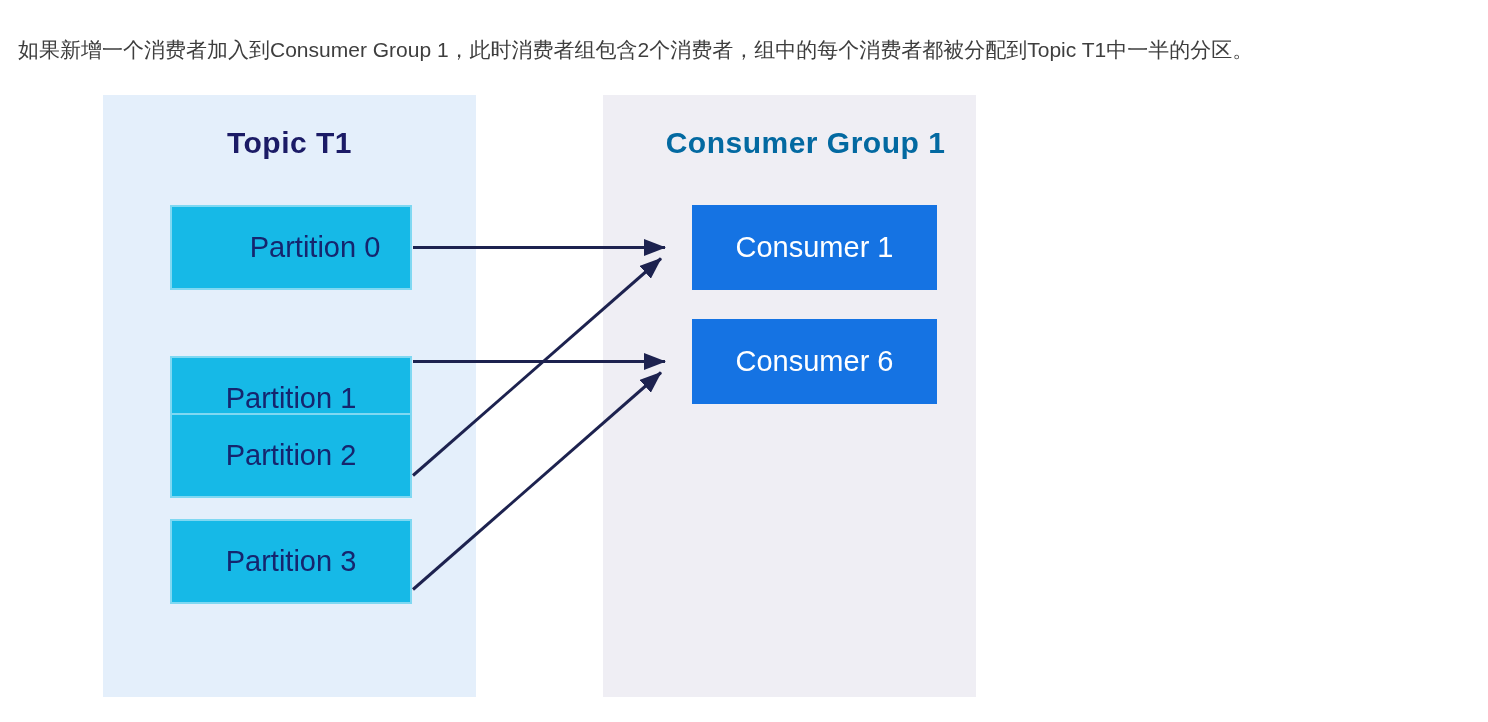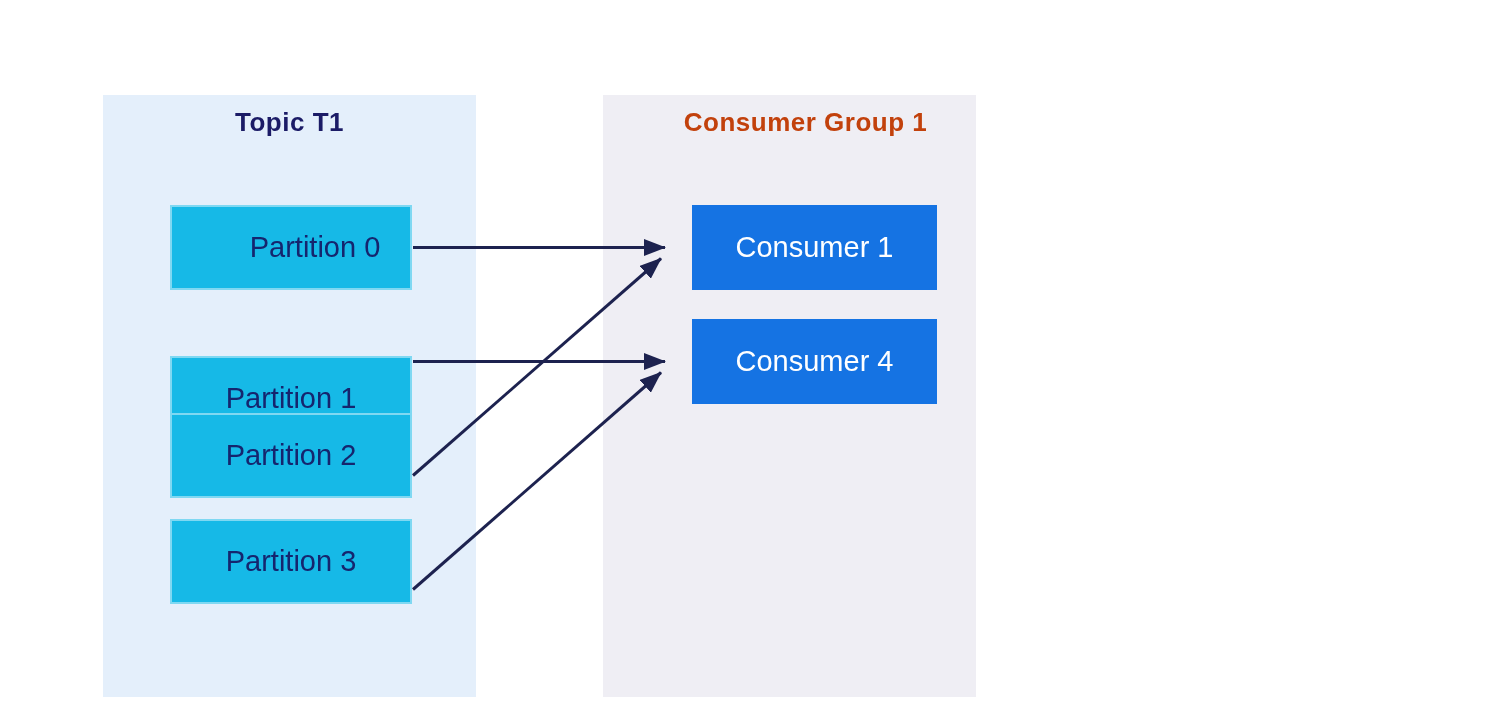--- a/index.html
+++ b/index.html
@@ -26,23 +26,23 @@
   }
   .panel {
     position: absolute;
     top: 95px;
     height: 602px;
     width: 373px;
   }
   .panel-topic { left: 103px; background: #e4effb; }
   .panel-consumer { left: 603px; background: #efeef4; }
   .panel-title {
-    margin-top: 12px;
+    margin-top: 31px;
     text-align: center;
-    font-size: 26px;
+    font-size: 30px;
     font-weight: bold;
     color: #1b1b66;
     letter-spacing: 0.5px;
   }
   .node {
     position: absolute;
     height: 85px;
     box-sizing: border-box;
     display: flex;
     align-items: center;
@@ -75,36 +75,37 @@
     width: 1488px;
     height: 722px;
     pointer-events: none;
   }
 </style>
 </head>
 <body>
 
 <div id="page">
 
+  <p class="intro">如果新增一个消费者加入到Consumer Group 1，此时消费者组包含2个消费者，组中的每个消费者都被分配到Topic T1中一半的分区。</p>
 
   <div class="panel panel-topic" style="background: rgb(228, 239, 251);">
     <div class="panel-title" style="color: rgb(27, 27, 102);">Topic T1</div>
   </div>
 
   <div class="panel panel-consumer" style="background: rgb(239, 238, 244);">
-    <div class="panel-title" style="color: #c2410c; padding-left: 32px;">Consumer Group 1</div>
+    <div class="panel-title" style="color: #0369a1; padding-left: 32px;">Consumer Group 1</div>
   </div>
 
   <div id="p0" class="node partition" style="background: rgb(22, 185, 231); color: rgb(21, 37, 110);">Partition 0</div>
   <div id="p1" class="node partition" style="background: rgb(22, 185, 231); color: rgb(21, 37, 110); margin-top: 37px;">Partition 1</div>
   <div id="p2" class="node partition" style="background: rgb(22, 185, 231); color: rgb(21, 37, 110);">Partition 2</div>
   <div id="p3" class="node partition" style="background: rgb(22, 185, 231); color: rgb(21, 37, 110);">Partition 3</div>
 
   <div id="c0" class="node consumer" style="background: rgb(21, 115, 227); color: rgb(255, 255, 255);">Consumer 1</div>
-  <div id="c1" class="node consumer" style="background: rgb(21, 115, 227); color: rgb(255, 255, 255);">Consumer 4</div>
+  <div id="c1" class="node consumer" style="background: rgb(21, 115, 227); color: rgb(255, 255, 255);">Consumer 6</div>
 
   <svg id="arrow-layer" xmlns="http://www.w3.org/2000/svg">
     <defs>
       <marker id="arrowhead" markerUnits="userSpaceOnUse" markerWidth="22" markerHeight="17" refX="21" refY="8.5" orient="auto">
         <path d="M0,0 L22,8.5 L0,17 Z" fill="#1d224f"></path>
       </marker>
     </defs>
   <line x1="413" y1="247.5" x2="665" y2="247.5" stroke="#1d224f" stroke-width="3" marker-end="url(#arrowhead)"></line>
       <line x1="413" y1="361.5" x2="665" y2="361.5" stroke="#1d224f" stroke-width="3" marker-end="url(#arrowhead)"></line>
       <line x1="413" y1="475.5" x2="661" y2="258.5" stroke="#1d224f" stroke-width="3" marker-end="url(#arrowhead)"></line>

